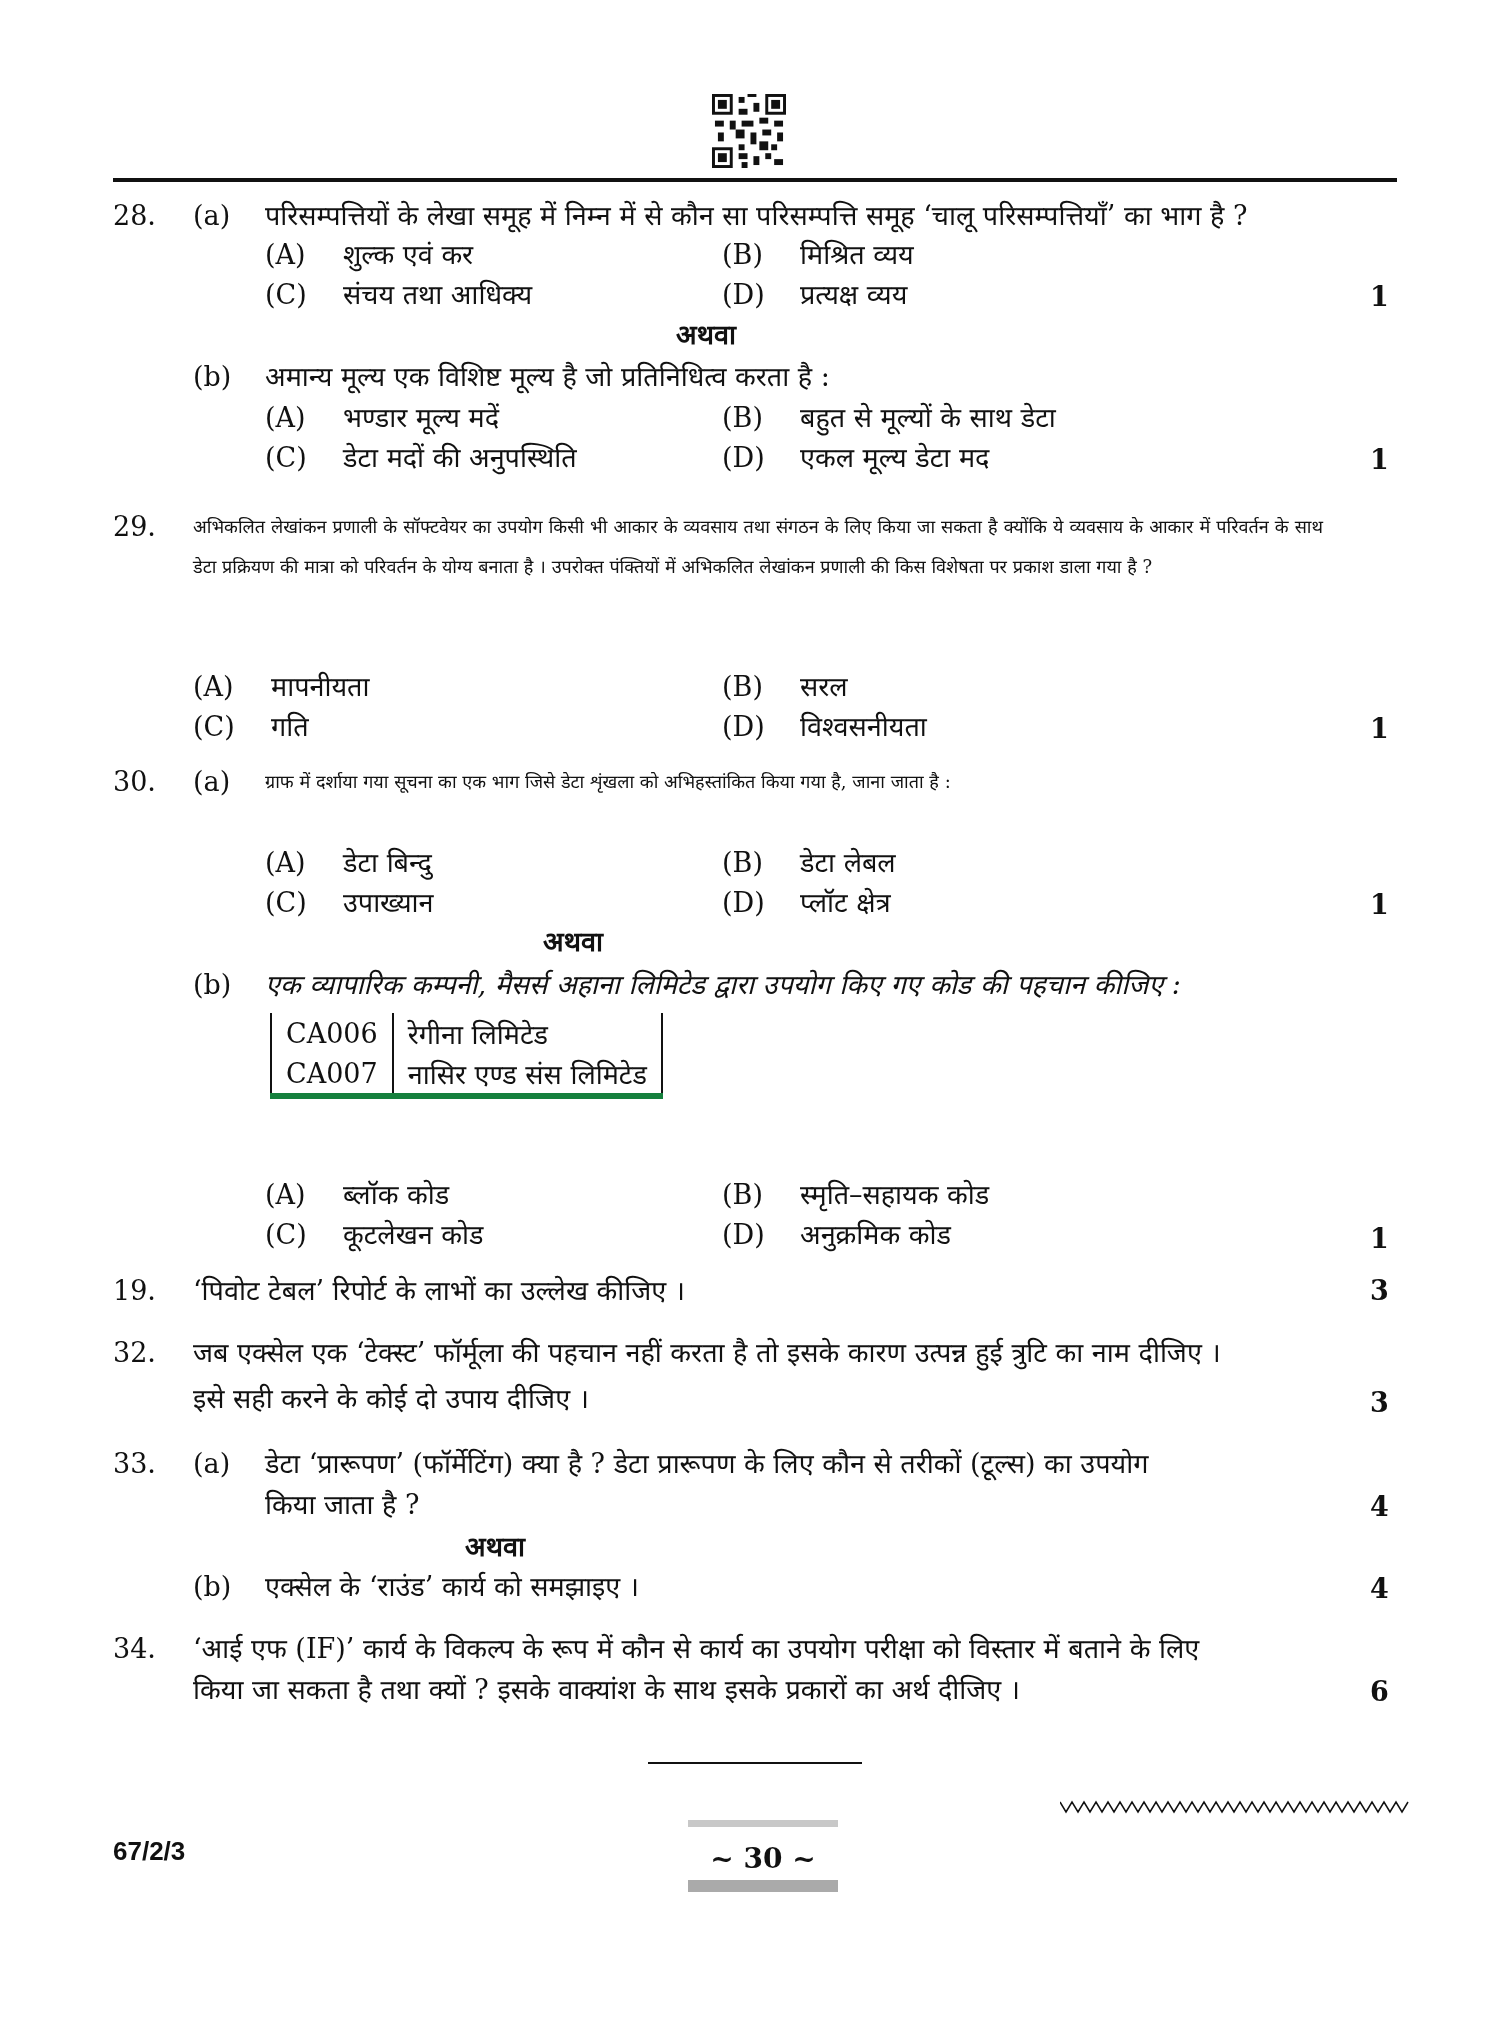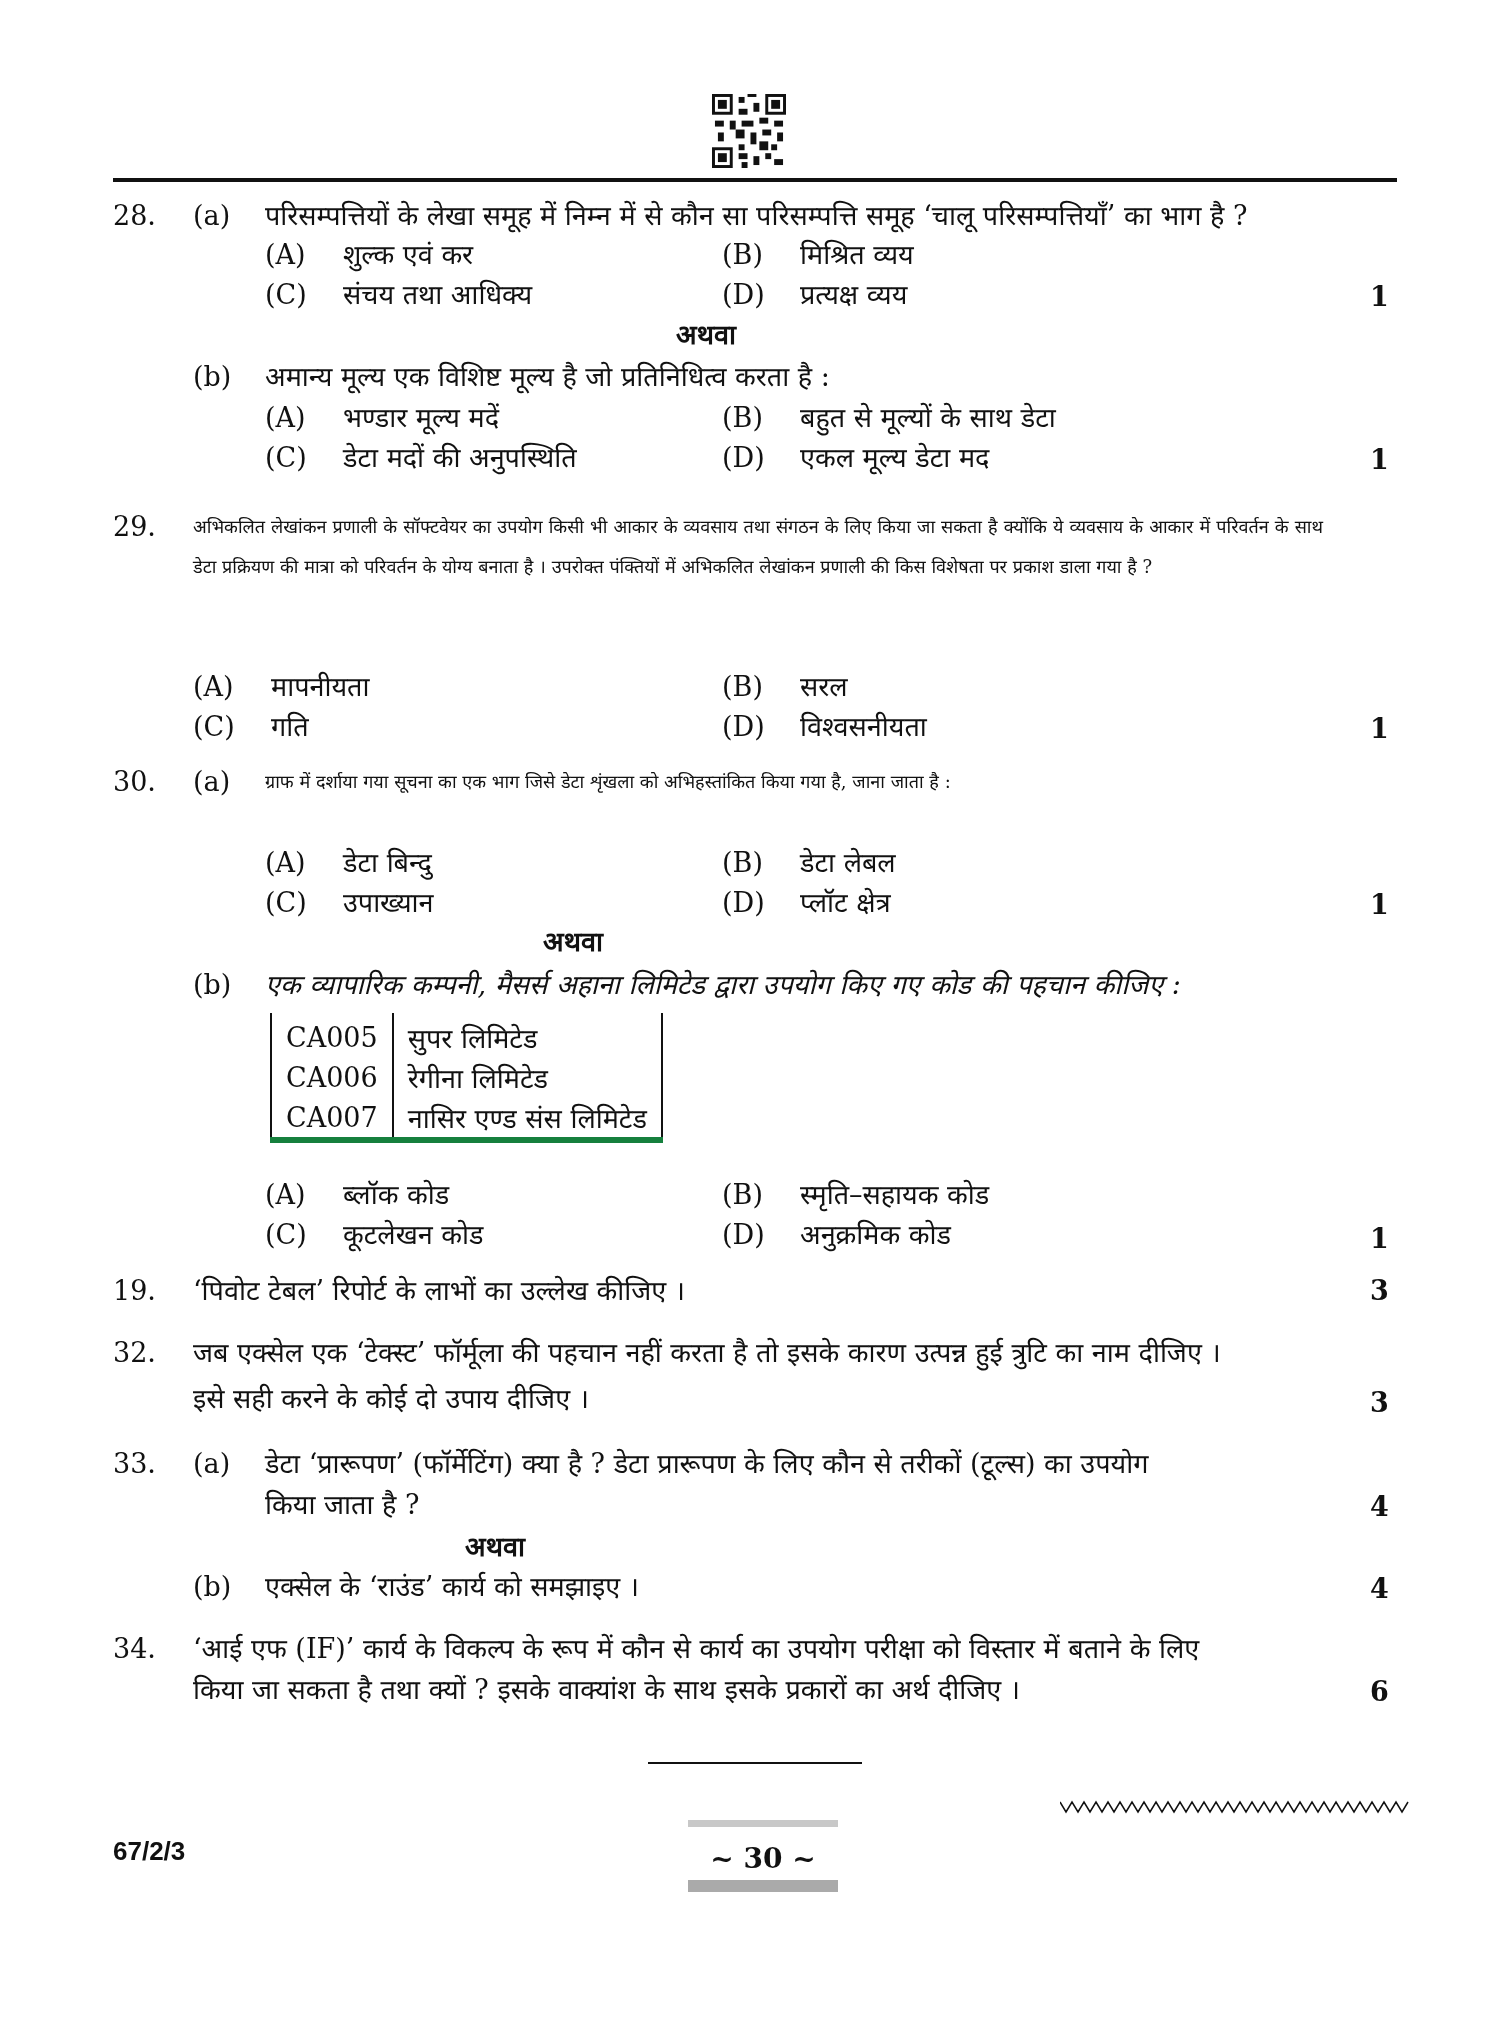--- a/index.html
+++ b/index.html
@@ -99,24 +99,20 @@
 <div class="opt" style="left:265px;top:846px;"><span class="lbl">(A)</span><span>डेटा बिन्दु</span></div>
 <div class="opt" style="left:722px;top:846px;"><span class="lbl">(B)</span><span>डेटा लेबल</span></div>
 <div class="opt" style="left:265px;top:886px;"><span class="lbl">(C)</span><span>उपाख्यान</span></div>
 <div class="opt" style="left:722px;top:886px;"><span class="lbl">(D)</span><span>प्लॉट क्षेत्र</span></div>
 <div class="marks" style="top:888px;">1</div>
 <div class="or" style="left:543px;top:925px;">अथवा</div>
 <div class="sub" style="left:193px;top:968px;">(b)</div>
 <div class="line" style="left:265px;top:968px;font-style:italic;">एक व्यापारिक कम्पनी, मैसर्स अहाना लिमिटेड द्वारा उपयोग किए गए कोड की पहचान कीजिए :</div>
 <table class="codes">
   <tbody>
-  <tr class="first">
-        <td>CA005</td>
-        <td>सुपर लिमिटेड</td>
-      </tr>
   <tr>
         <td>CA006</td>
         <td>रेगीना लिमिटेड</td>
       </tr>
   <tr class="last">
         <td>CA007</td>
         <td>नासिर एण्ड संस लिमिटेड</td>
       </tr>
 </tbody>
   </table>

